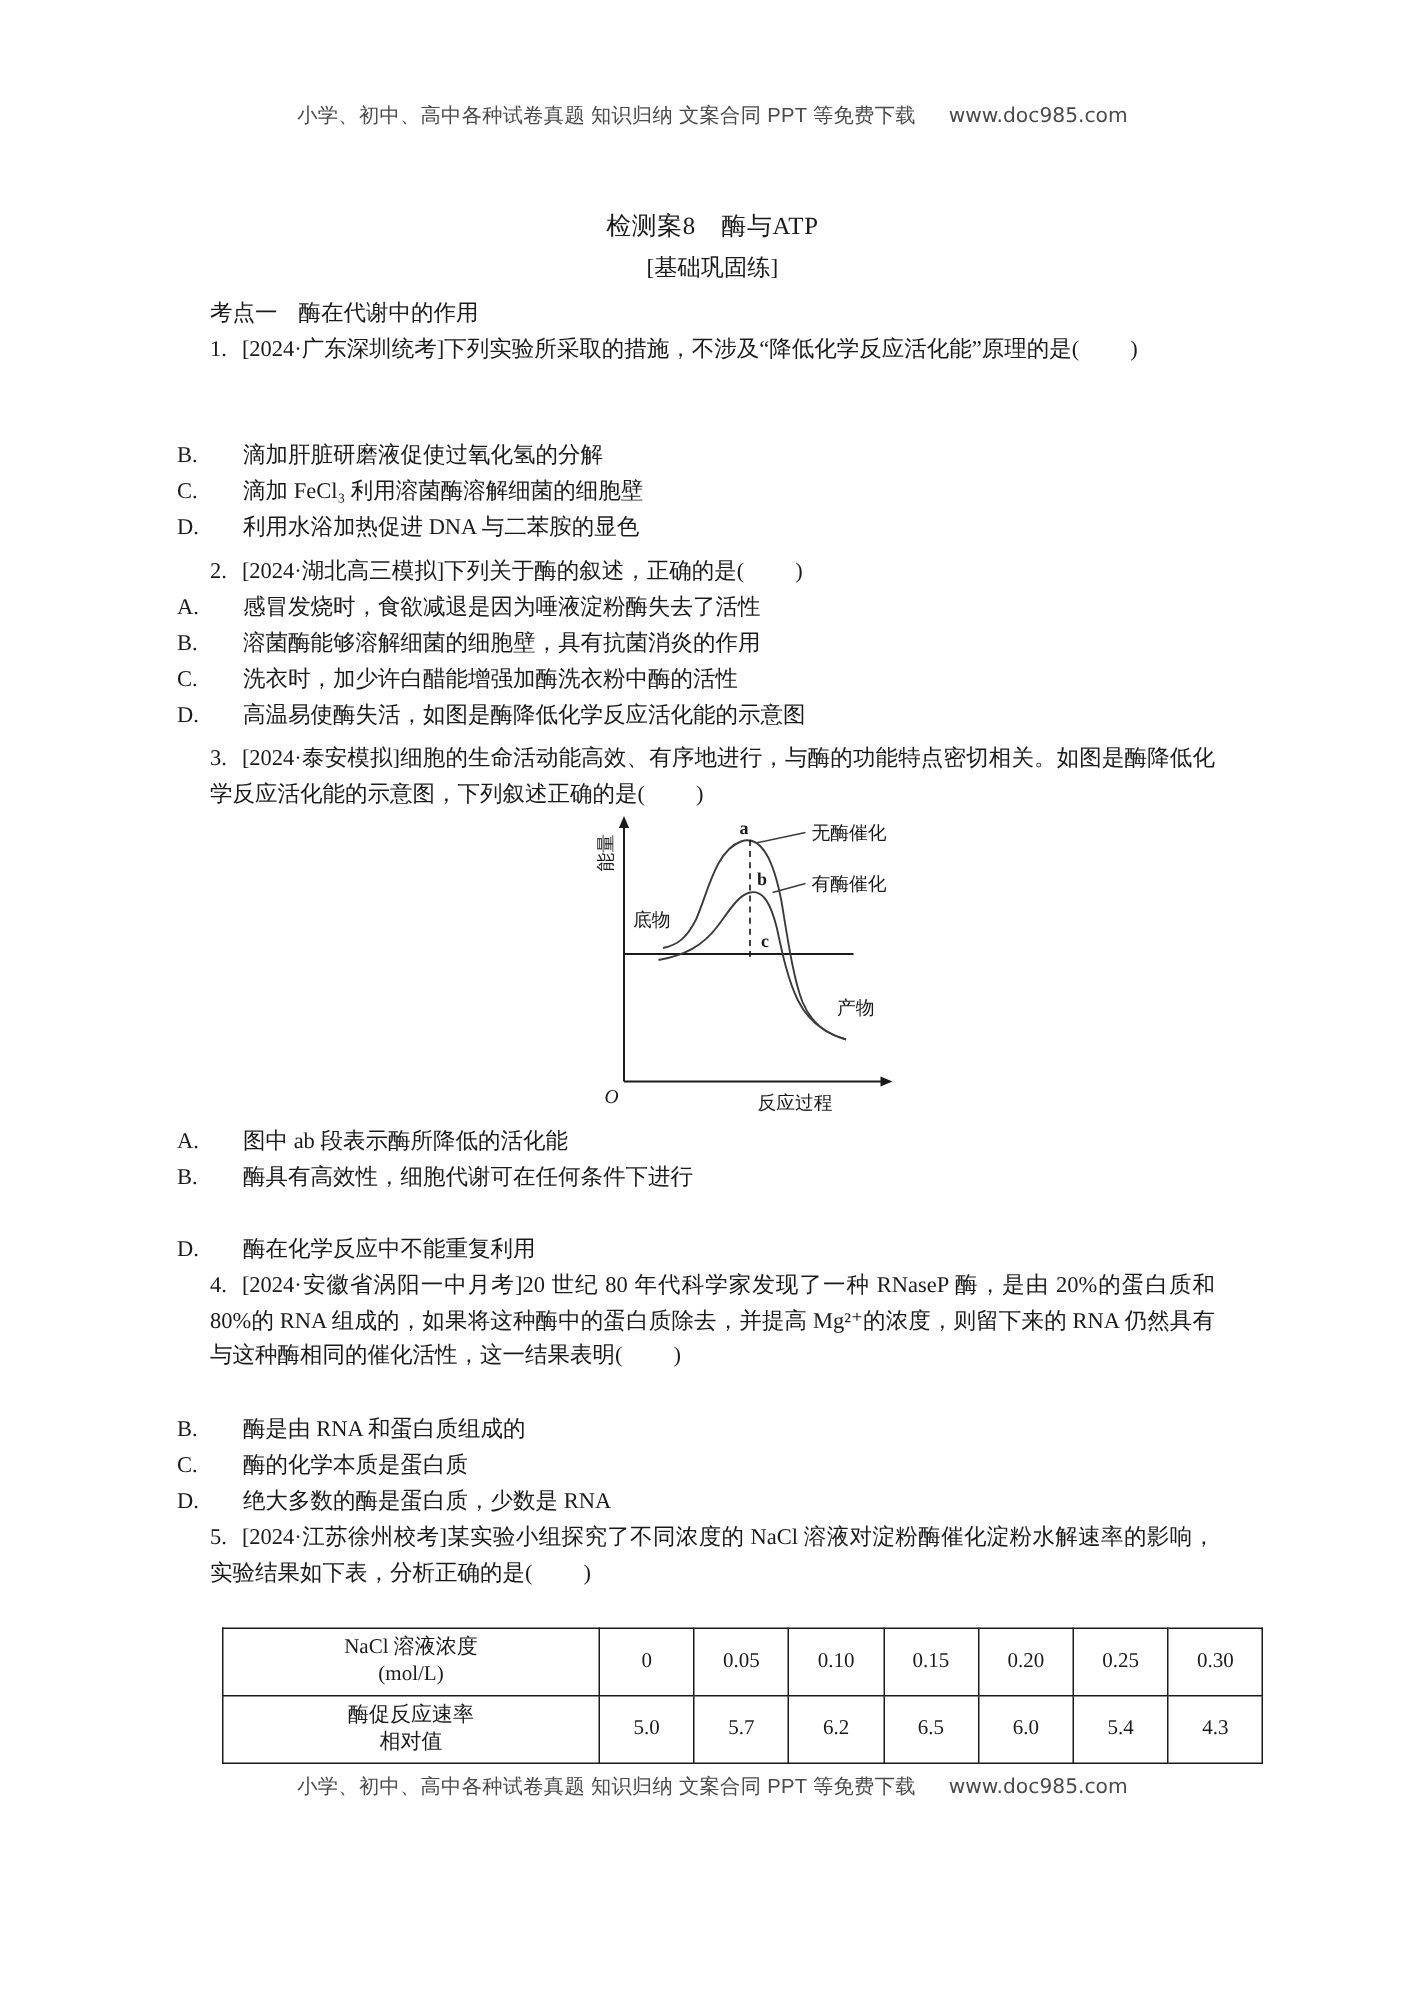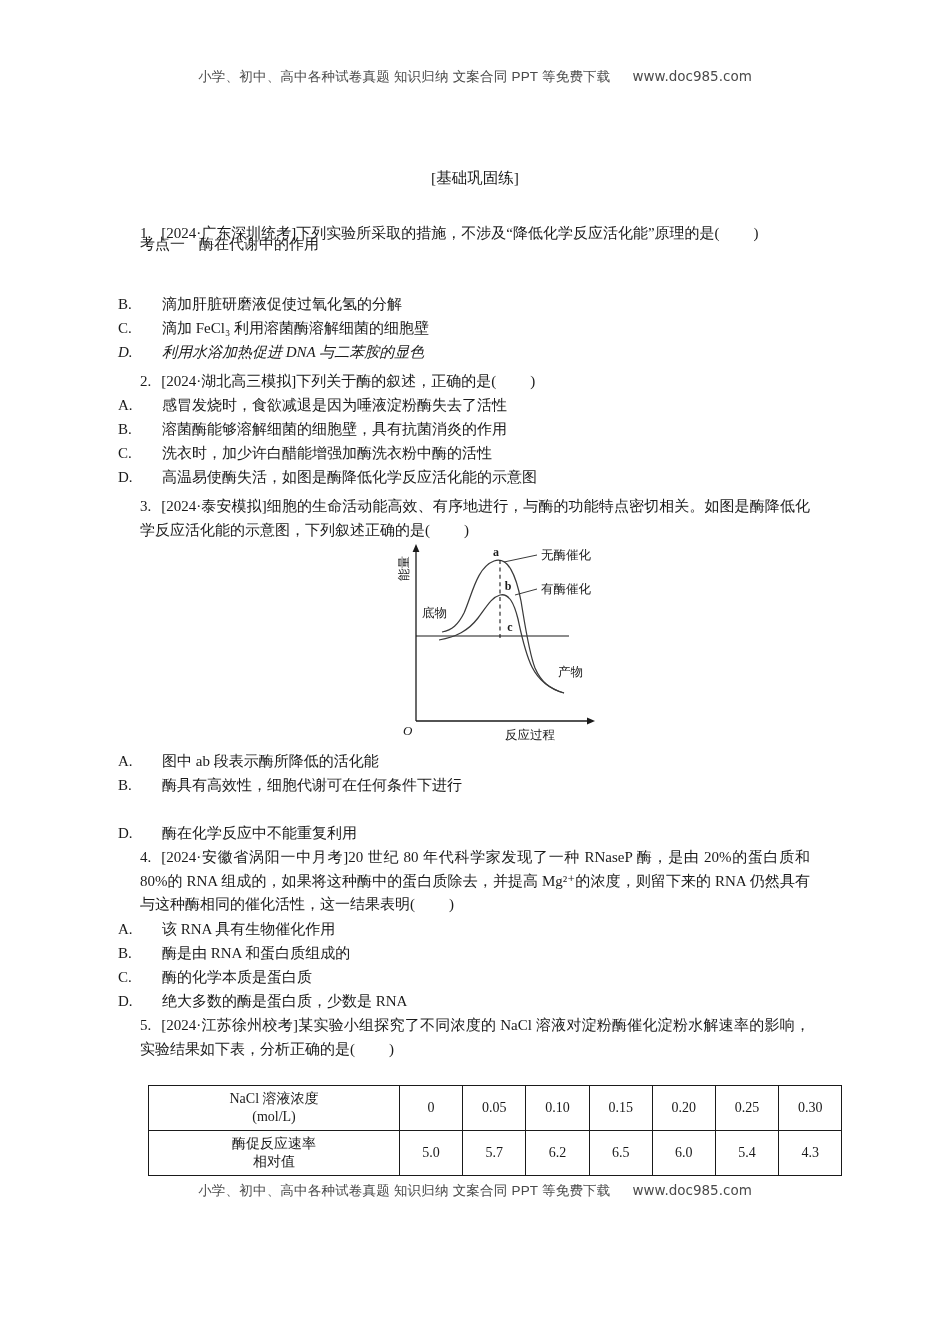--- a/index.html
+++ b/index.html
@@ -133,36 +133,37 @@
 </style>
 </head>
 <body>
 
 <div class="page">
 
   <div class="wm wm-top">
     <span>小学、初中、高中各种试卷真题 知识归纳 文案合同 PPT 等免费下载</span><span class="url">www.doc985.com</span>
   </div>
 
+  <div class="doc-title">检测案8　酶与ATP</div>
   <div class="doc-subtitle">[基础巩固练]</div>
 
-  <div class="block kaodian" style="top:198px;margin-top:35px;">
+  <div class="block kaodian" style="top:198px;">
     <span>考点一</span><span class="gap"></span><span>酶在代谢中的作用</span>
   </div>
 
   <div class="block q" style="top:222px;">
     <span class="qnum">1.</span><span class="ws"></span><span>[2024·广东深圳统考]下列实验所采取的措施，不涉及“降低化学反应活化能”原理的是(</span><span class="blank"></span><span>)</span>
   </div>
   <div class="block opt" style="top:293px;">
     <span class="lab">B.</span><span>滴加肝脏研磨液促使过氧化氢的分解</span>
   </div>
   <div class="block opt" style="top:317px;">
     <span class="lab">C.</span><span>滴加 FeCl₃ 利用溶菌酶溶解细菌的细胞壁</span>
   </div>
-  <div class="block opt" style="top:341px;font-style:italic;">
+  <div class="block opt" style="top:341px;">
     <span class="lab">D.</span><span>利用水浴加热促进 DNA 与二苯胺的显色</span>
   </div>
 
   <div class="block q" style="top:370px;">
     <span class="qnum">2.</span><span class="ws"></span><span>[2024·湖北高三模拟]下列关于酶的叙述，正确的是(</span><span class="blank"></span><span>)</span>
   </div>
   <div class="block opt" style="top:394px;">
     <span class="lab">A.</span><span>感冒发烧时，食欲减退是因为唾液淀粉酶失去了活性</span>
   </div>
   <div class="block opt" style="top:418px;">
@@ -225,23 +226,20 @@
   </div>
   <div class="block opt" style="top:774px;">
     <span class="lab">B.</span><span>酶具有高效性，细胞代谢可在任何条件下进行</span>
   </div>
   <div class="block opt" style="top:822px;">
     <span class="lab">D.</span><span>酶在化学反应中不能重复利用</span>
   </div>
 
   <div class="block q" style="top:846px;">
     <span class="qnum">4.</span><span class="ws"></span><span>[2024·安徽省涡阳一中月考]20 世纪 80 年代科学家发现了一种 RNaseP 酶，是由 20%的蛋白质和 80%的 RNA 组成的，如果将这种酶中的蛋白质除去，并提高 Mg²⁺的浓度，则留下来的 RNA 仍然具有与这种酶相同的催化活性，这一结果表明(</span><span class="blank"></span><span>)</span>
-  </div>
-  <div class="block opt" style="top:918px;">
-    <span class="lab">A.</span><span>该 RNA 具有生物催化作用</span>
   </div>
   <div class="block opt" style="top:942px;">
     <span class="lab">B.</span><span>酶是由 RNA 和蛋白质组成的</span>
   </div>
   <div class="block opt" style="top:966px;">
     <span class="lab">C.</span><span>酶的化学本质是蛋白质</span>
   </div>
   <div class="block opt" style="top:990px;">
     <span class="lab">D.</span><span>绝大多数的酶是蛋白质，少数是 RNA</span>
   </div>

